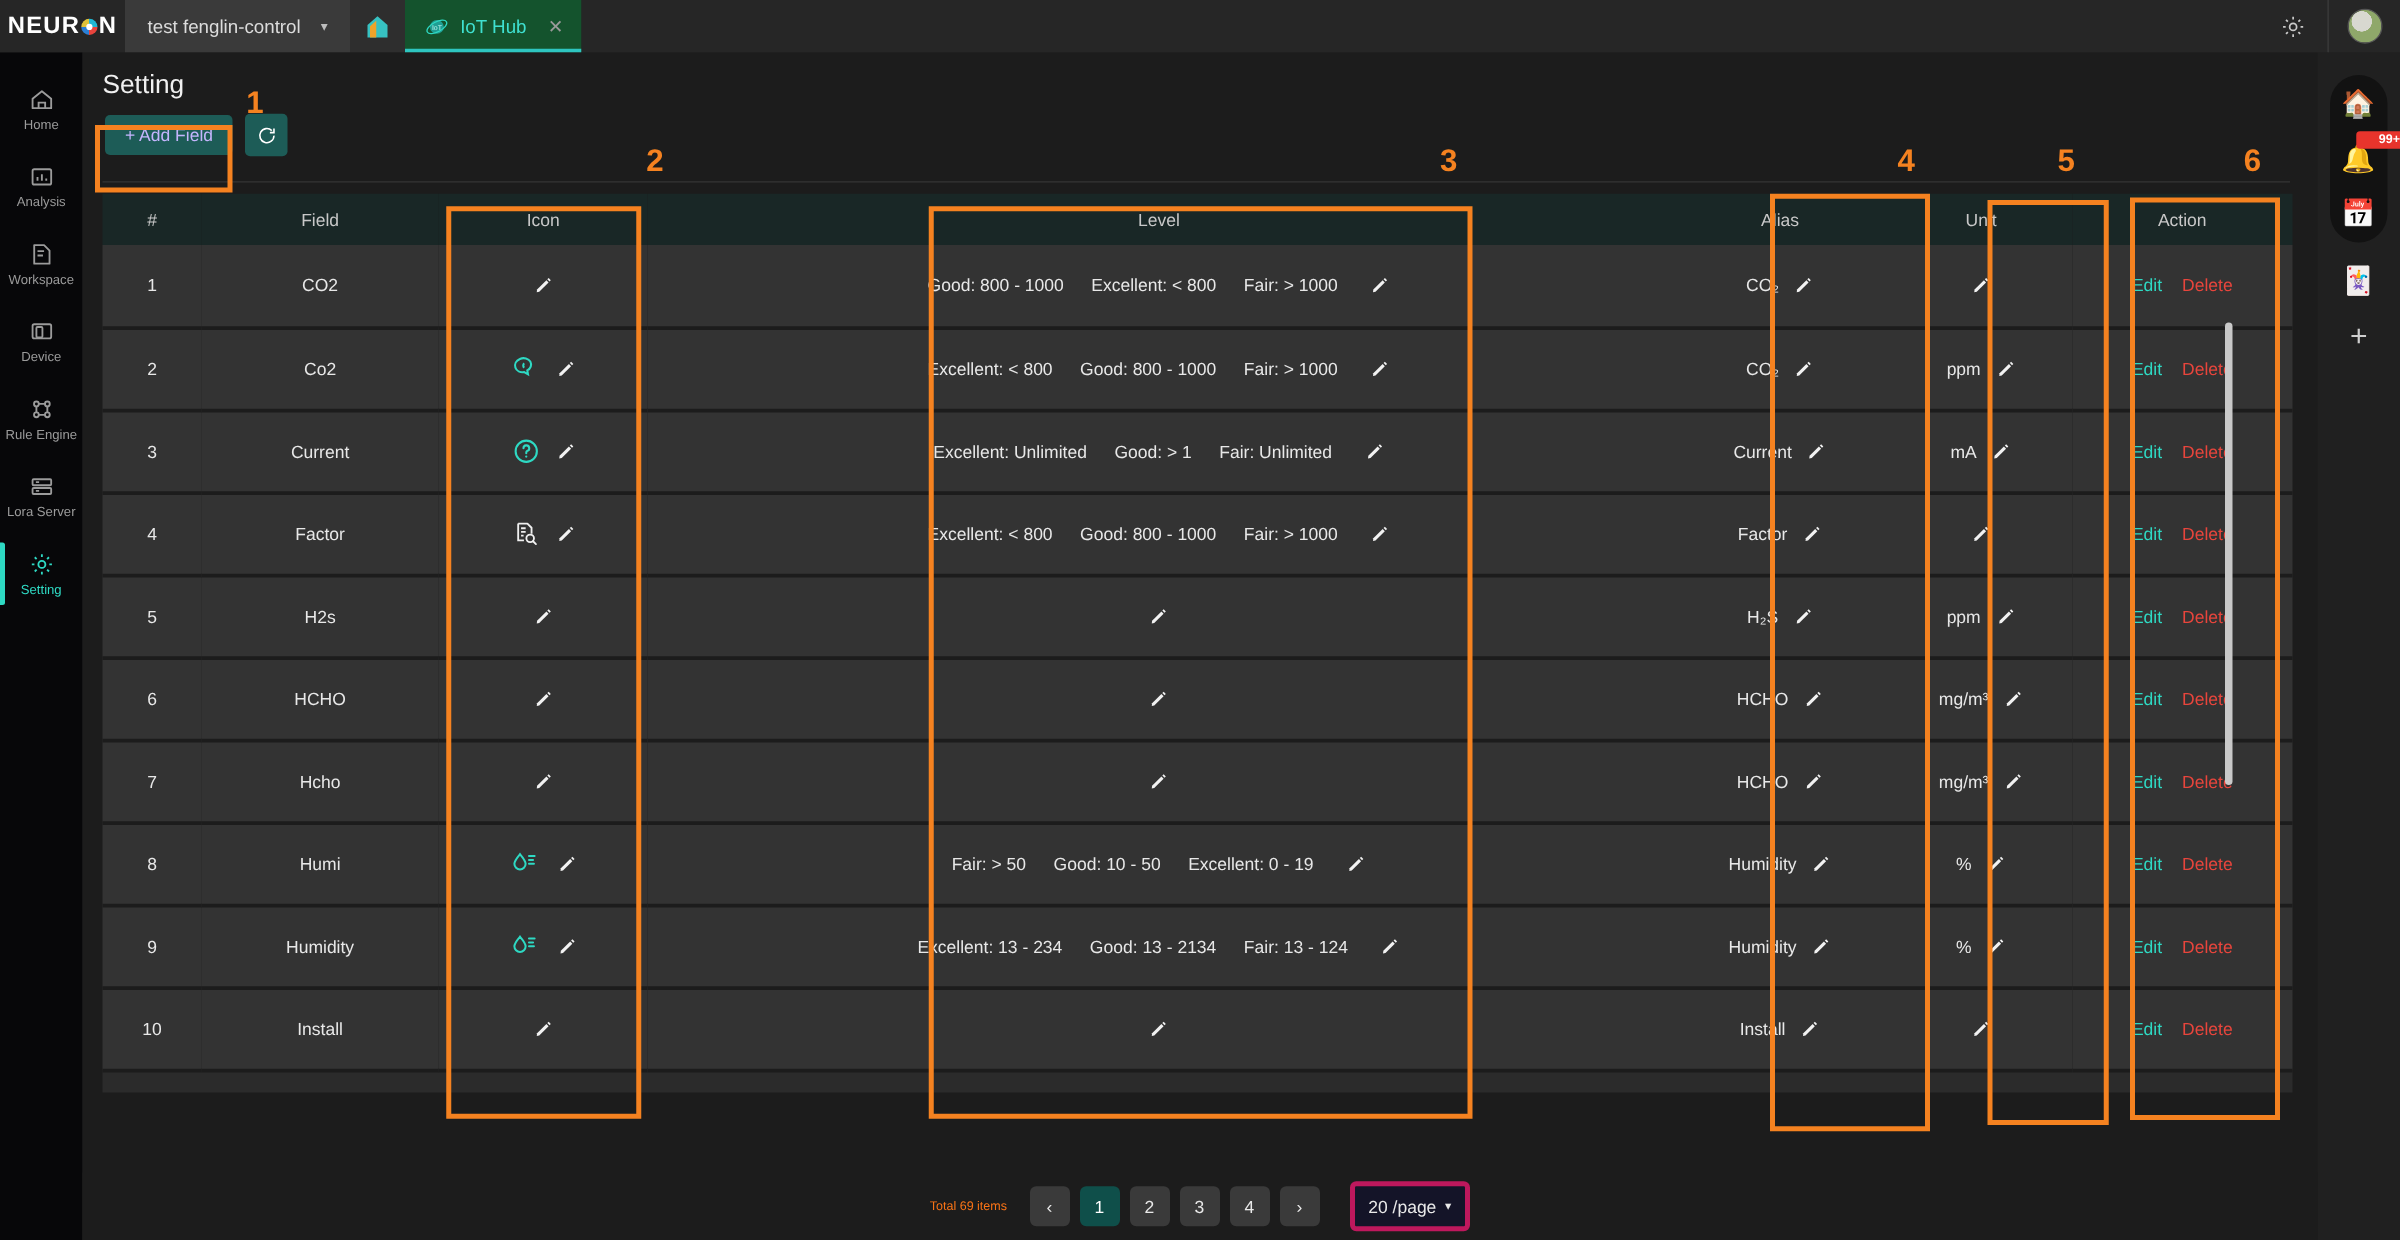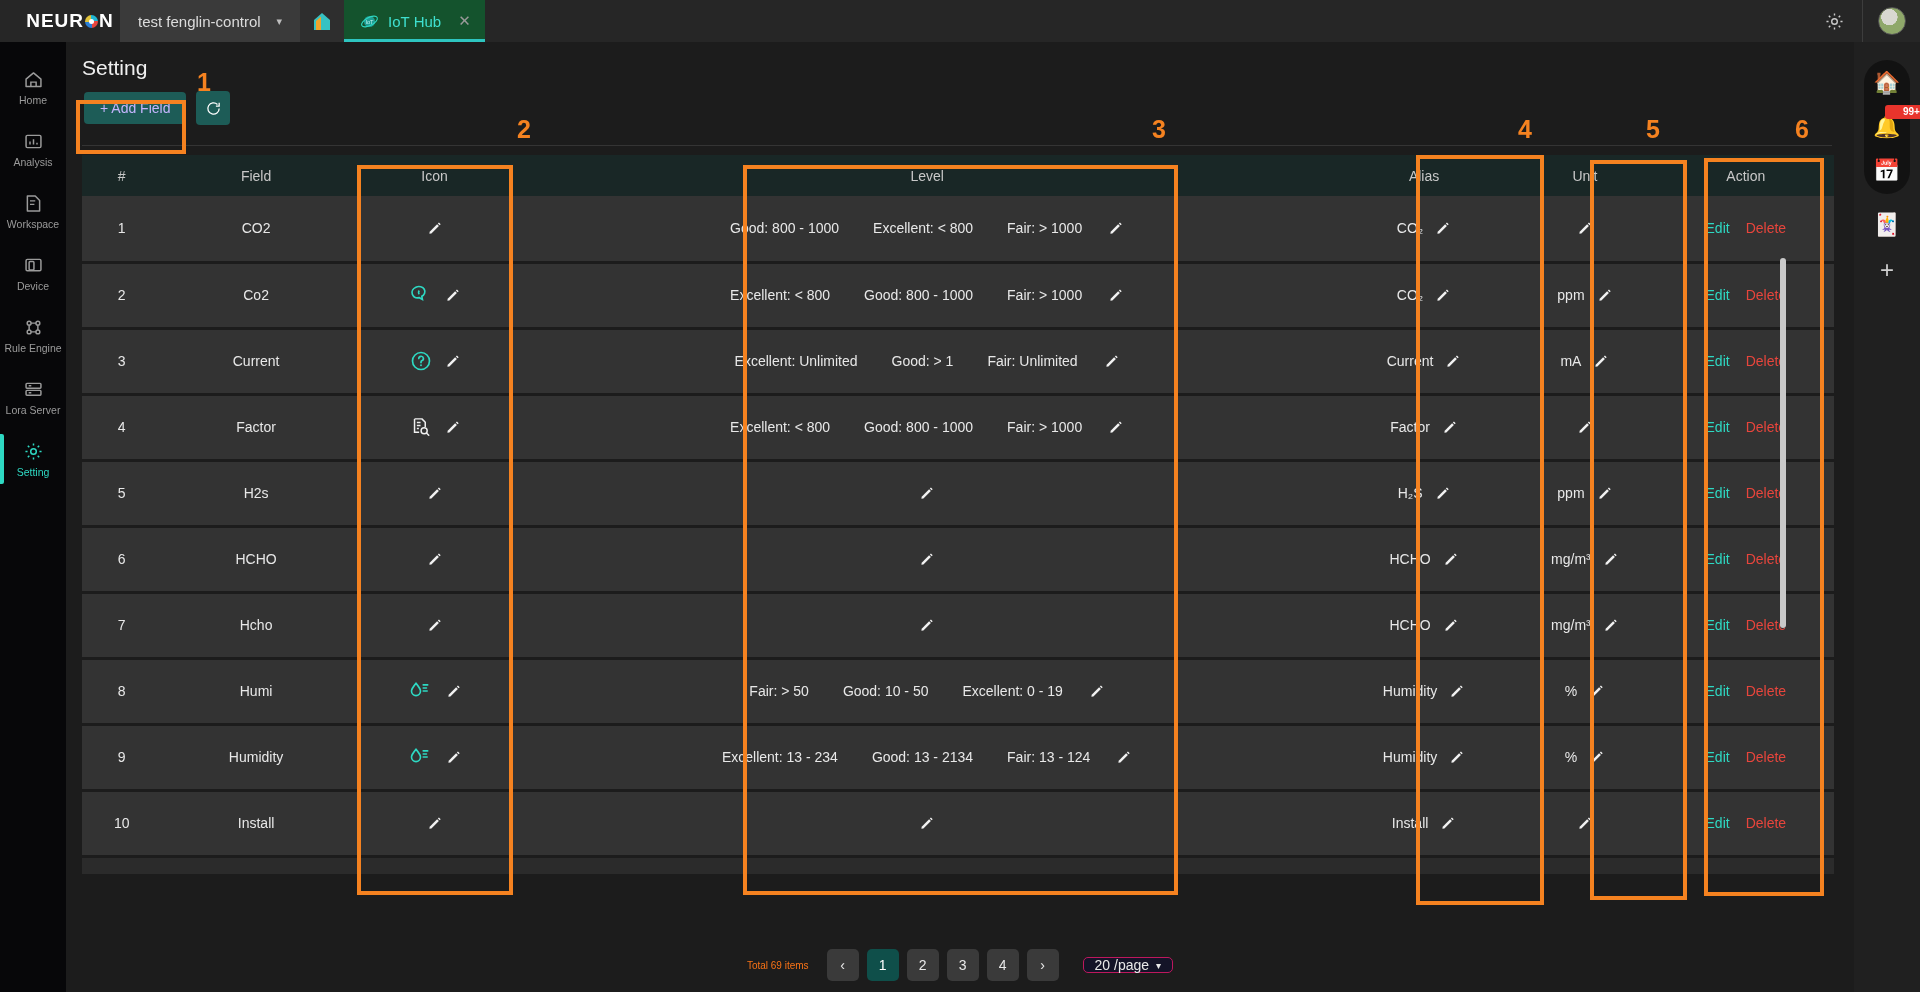--- a/index.html
+++ b/index.html
@@ -10,21 +10,21 @@
     overflow: hidden;
   }
   body { position: relative; color: #e6e6e6; }
 
   
   #topbar {
     position: absolute; left: 0; top: 0; width: 1920px; height: 42px;
     background: #262626; display: flex; align-items: stretch;
   }
   .logo-wrap { width: 100px; display: flex; align-items: center; justify-content: center;
-    background:#262626;margin-left:20px; }
+    background:#262626; }
   .logo-text { font-size: 19px; font-weight: 700; letter-spacing: 1px; color:#fff; display:flex; align-items:center;}
   .logo-dot { display:inline-block; width:13px; height:13px; border-radius:50%;
     background: conic-gradient(#1fb7d4 0 25%, #e8443d 0 50%, #2a7fd6 0 75%, #e0c23a 0 100%);
     margin: 0 1px; position:relative; }
   .logo-dot::after{content:"";position:absolute;left:4px;top:4px;width:5px;height:5px;border-radius:50%;background:#fff;}
 
   .proj-tab {
     display:flex; align-items:center; gap:16px; padding: 0 18px;
     background:#3a3a3a; font-size:15px; color:#dcdcdc; height:42px;
   }
@@ -86,33 +86,33 @@
   #tablewrap{position:absolute;left:16px;top:113px;width:1752px;}
   table{border-collapse:collapse;width:1752px;table-layout:fixed;}
   thead th{background:#192726;color:#c8c8c8;font-size:14px;font-weight:400;
     height:41px;text-align:center;}
   tbody td{background:#333333;height:66px;text-align:center;font-size:14px;color:#e8e8e8;
     border-bottom:3px solid #1c1c1c;vertical-align:middle;}
   .col-num{width:72px;} .col-field{width:172px;} .col-icon{width:152px;}
   .col-level{width:742px;} .col-alias{width:160px;} .col-unit{width:132px;} .col-action{width:160px;}
   .cell-inline{display:flex;align-items:center;justify-content:center;gap:12px;}
   .pencil{cursor:pointer;}
-  .lvl-parts{display:flex;align-items:flex-start;justify-content:center;gap:34px;}
+  .lvl-parts{display:flex;align-items:flex-start;justify-content:center;gap:22px;}
   .act-edit{color:#2ed9c3;cursor:pointer;}
   .act-del{color:#e8453c;cursor:pointer;margin-left:16px;cursor:pointer;}
   .foot-row td{background:#2b2b2b;height:18px;border-bottom:none;}
 
   
   #pager{position:absolute;left:66px;top:938px;width:1788px;height:54px;background:#1c1c1c;
      display:flex;align-items:center;justify-content:center;gap:8px;}
   .pg-total{color:#f97316;font-size:10px;margin-right:10px;}
   .pg-btn{width:32px;height:32px;border-radius:5px;background:#3a3a3a;color:#e9e9e9;
      display:flex;align-items:center;justify-content:center;font-size:14px;cursor:pointer;}
   .pg-btn.active{background:#0f4f4a;color:#fff;}
-  .pg-size{height:16px;border-radius:5px;border:1px solid #be185d;background:#141428;
+  .pg-size{height:40px;border-radius:5px;border:4px solid #be185d;background:#141428;
      color:#e9e9e9;font-size:14px;display:flex;align-items:center;gap:7px;padding:0 11px;
      margin-left:16px;cursor:pointer;}
 
   
   #vscroll{position:absolute;right:68px;top:216px;width:6px;height:370px;background:#c9c9c9;border-radius:3px;}
 
   
   .anno{position:absolute;border:4px solid #F58220;pointer-events:none;}
   .anno-num{position:absolute;color:#F58220;font-size:25px;font-weight:700;}
 </style>

